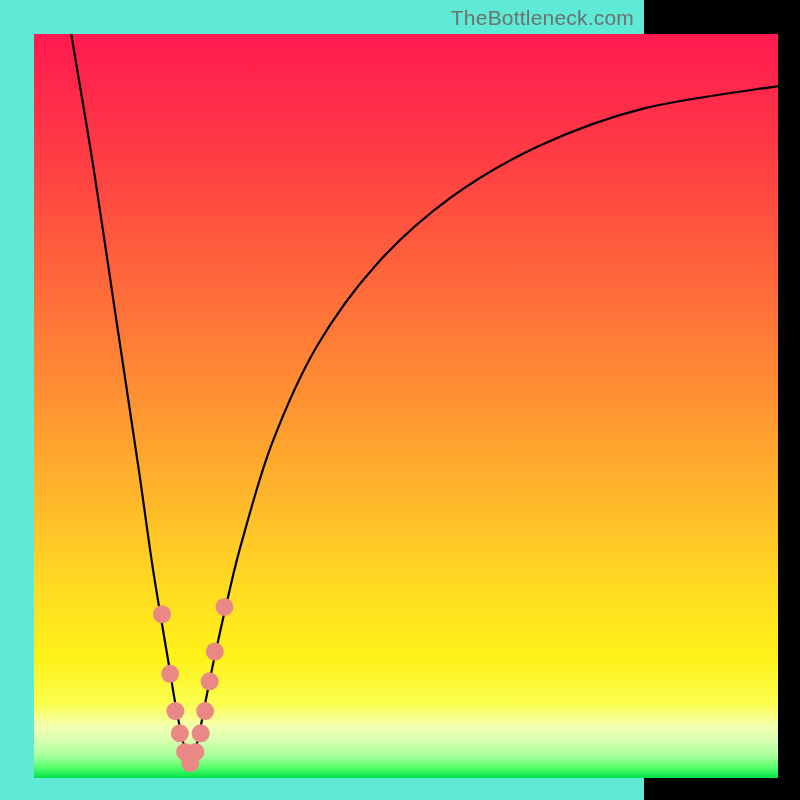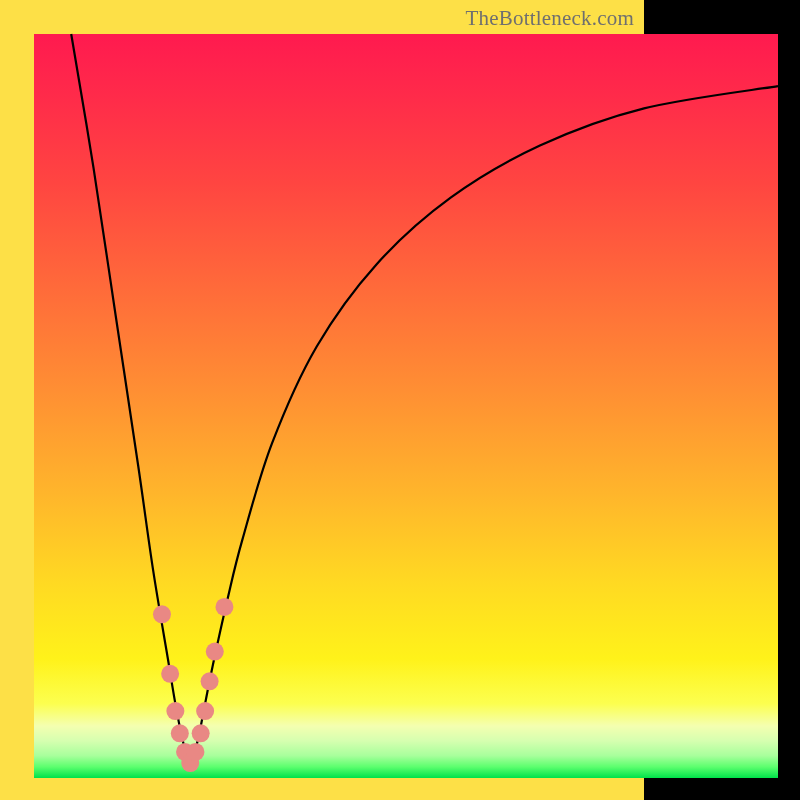--- a/index.html
+++ b/index.html
@@ -10,22 +10,21 @@
     background: #000;
     font-family: Arial, Helvetica, sans-serif;
     overflow: hidden;
   }
   .frame {
     position: absolute;
     left: 0;
     top: 0;
     width: 644px;
     height: 800px;
-    background: #fde047;
-    font-family: Liberation Serif, serif;
+    background: #5eead4;
   }
   .plot-area {
     position: absolute;
     left: 34px;
     top: 34px;
     width: 744px;
     height: 744px;
     
     background: linear-gradient(
       to bottom,

